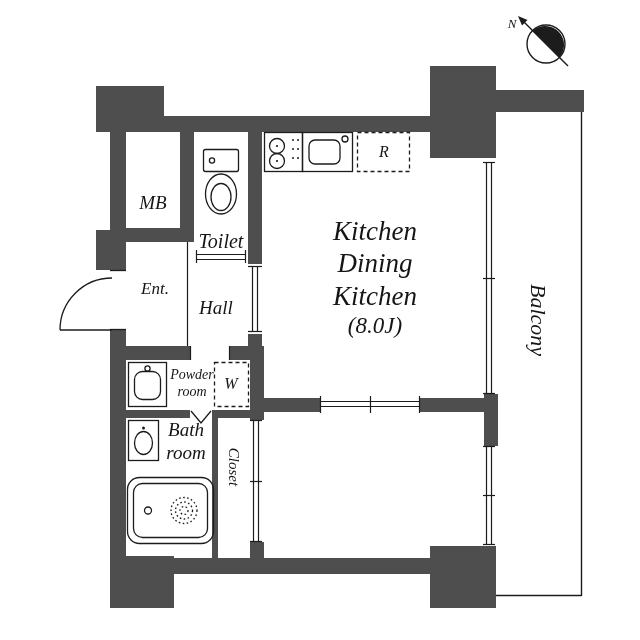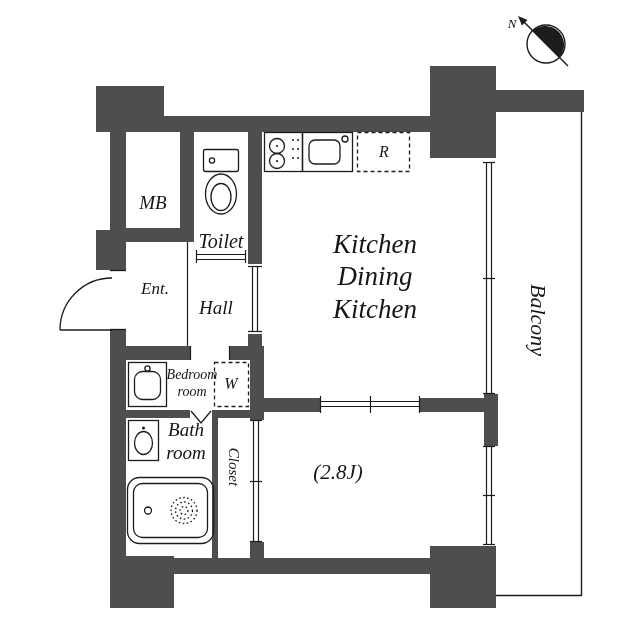--- a/index.html
+++ b/index.html
@@ -186,36 +186,36 @@
   <div class="lbl" style="left:512px;top:24px;font-size:13px">N</div>
 
   <div class="lbl" style="left:153px;top:203px;font-size:19px">MB</div>
   <div class="lbl" style="left:221px;top:241px;font-size:20px">Toilet</div>
   <div class="lbl" style="left:155px;top:289px;font-size:17px">Ent.</div>
   <div class="lbl" style="left:216px;top:308px;font-size:19px">Hall</div>
   <div class="lbl" style="left:384px;top:152px;font-size:16px">R</div>
   <div class="lbl" style="left:231px;top:384px;font-size:16px">W</div>
 
   <div class="lbl" style="left:192px;top:384px;font-size:14px">
-    <div>Bedroom</div>
+    <div>Powder</div>
     <div>room</div>
   </div>
 
   <div class="lbl" style="left:186px;top:442px;font-size:19px">
     <div>Bath</div>
     <div>room</div>
   </div>
 
   <div class="lbl vert" style="left:234px;top:467px;font-size:15px">Closet</div>
 
   <div class="lbl" style="left:375px;top:277px;font-size:27px">
     <div>Kitchen</div>
     <div>Dining</div>
     <div>Kitchen</div>
+    <div style="font-size:23px">(8.0J)</div>
   </div>
 
   <div class="lbl" style="left:338px;top:473px;font-size:24px">
-    <div style="font-size:21px">(2.8J)</div>
   </div>
 
   <div class="lbl vert" style="left:538px;top:320px;font-size:22px">Balcony</div>
 
 </div>
 
 </body></html>

